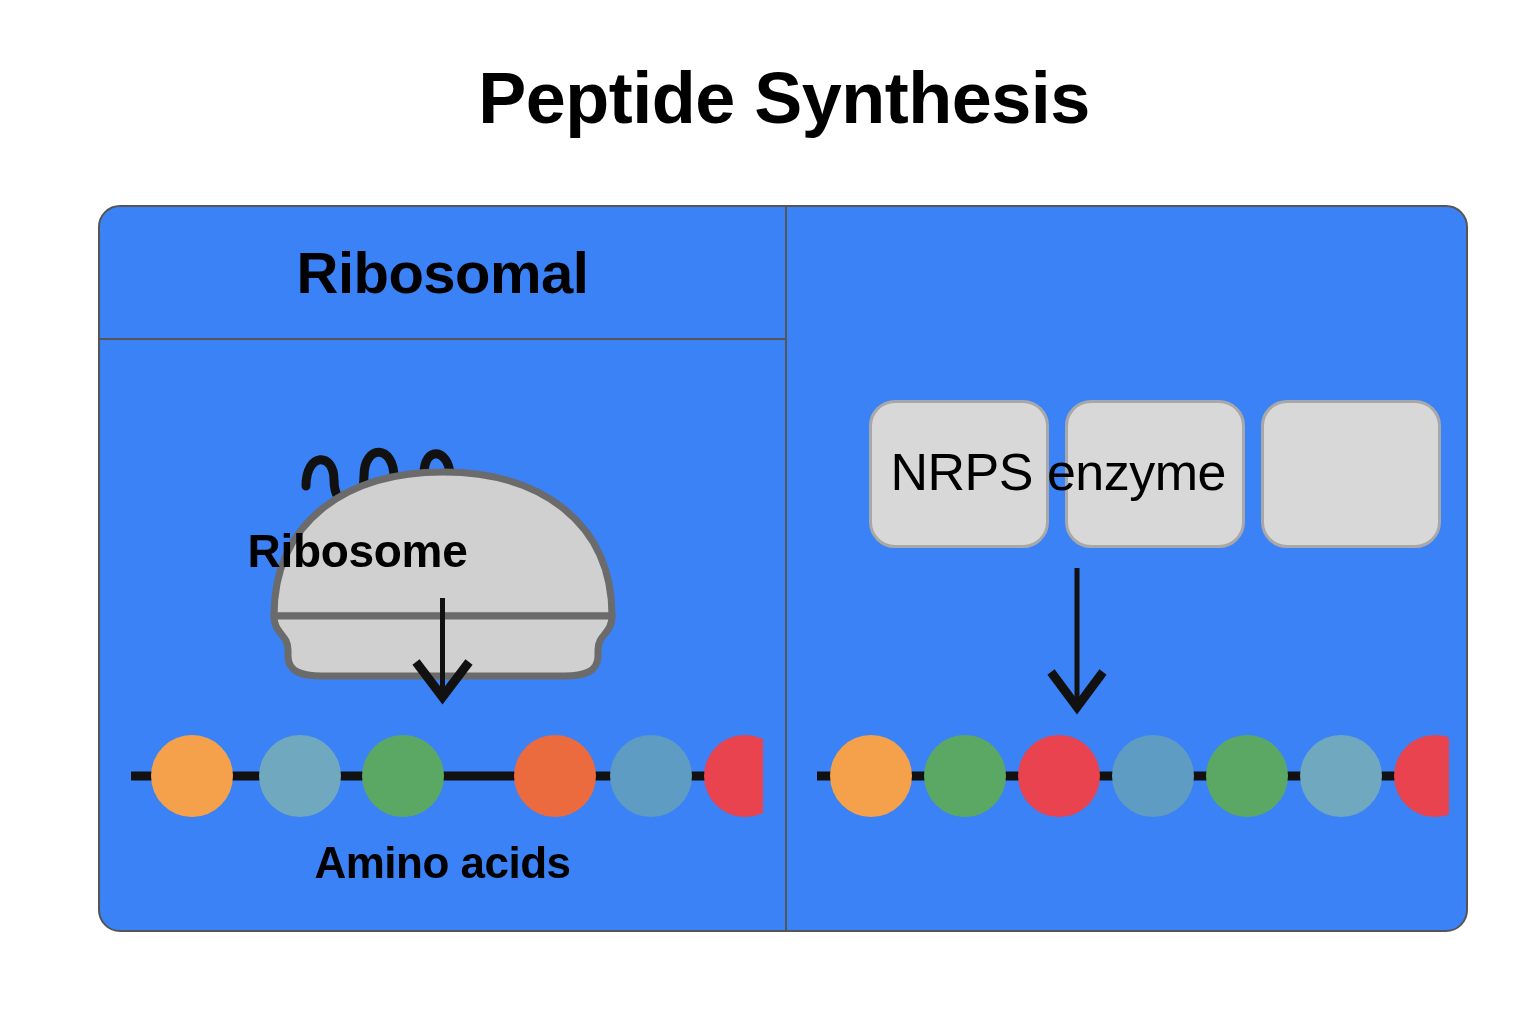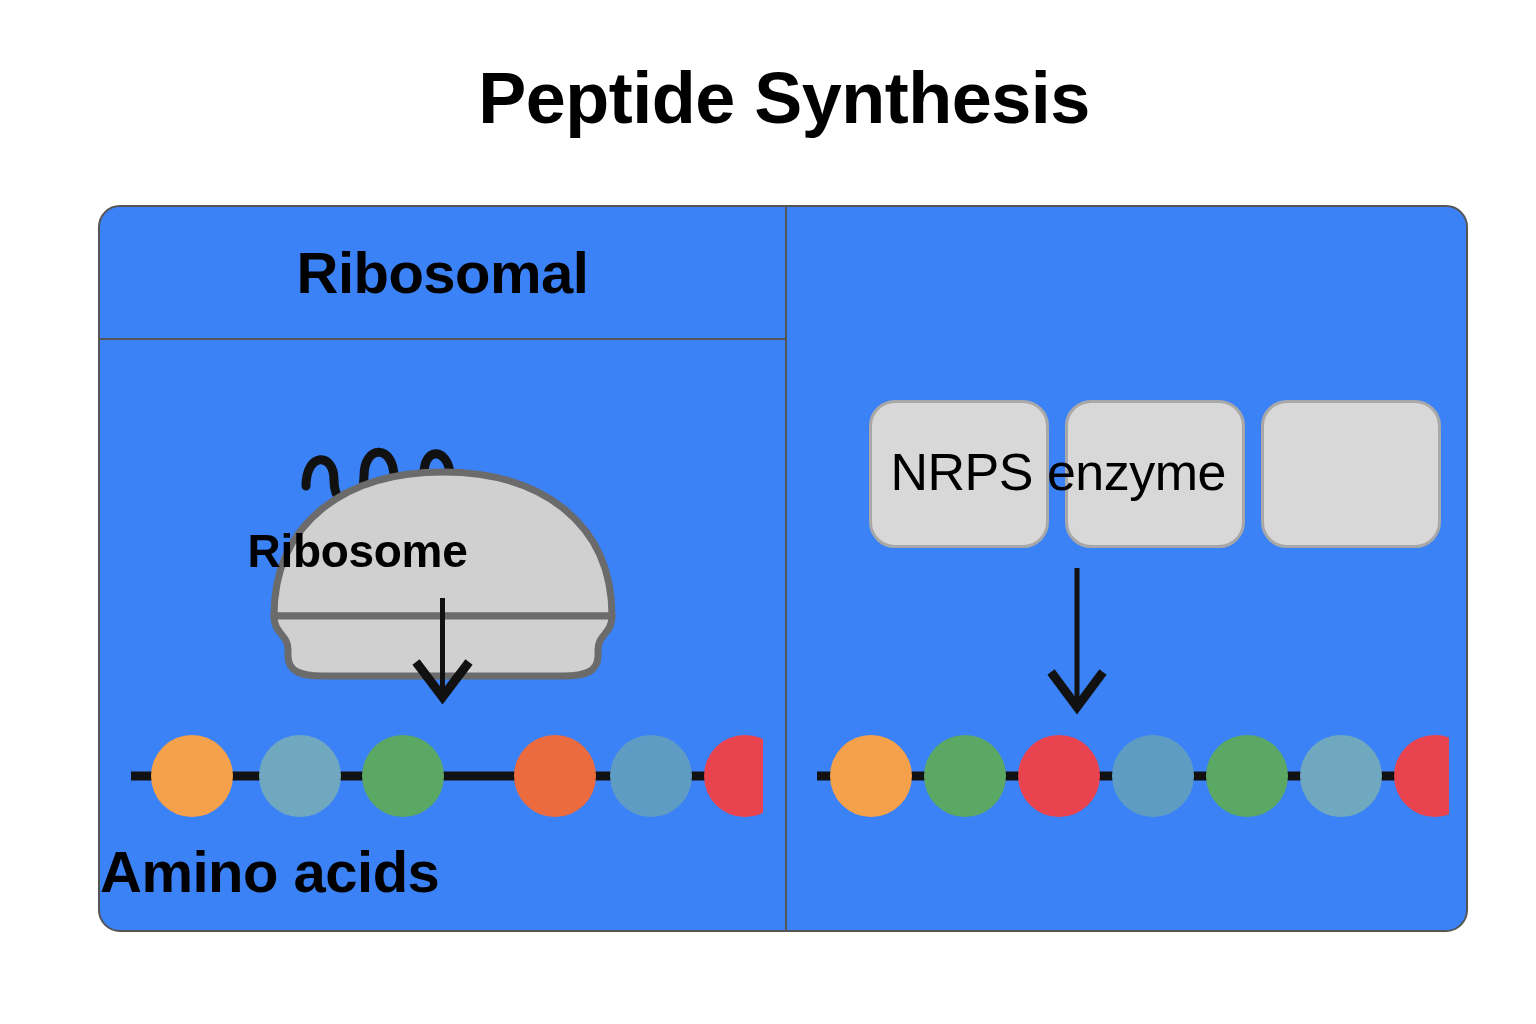--- a/index.html
+++ b/index.html
@@ -173,22 +173,22 @@
     height: 120px;
   }
   .chain-svg { display: block; margin: 0 auto; }
 
   
   .chain-caption {
     position: absolute;
     left: 0;
     top: 462px;
     width: 100%;
-    text-align: left;
-    font-size: 58px;
+    text-align: center;
+    font-size: 44px;
     font-weight: 700;
     letter-spacing: -0.5px;
     white-space: nowrap;
   }
 </style>
 </head>
 <body>
 
 <div id="figure">
 

